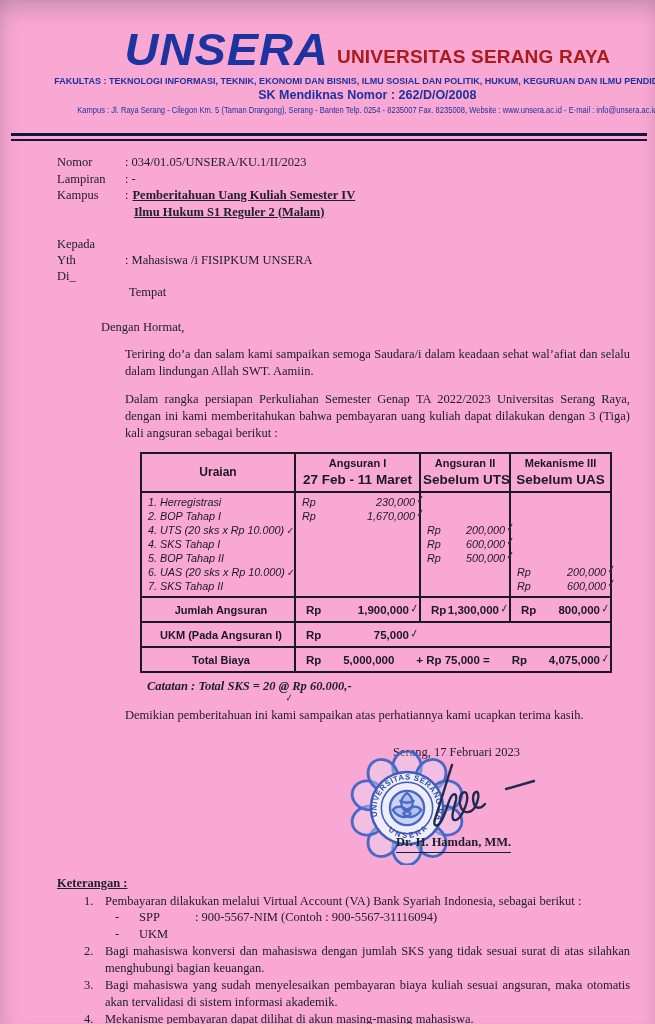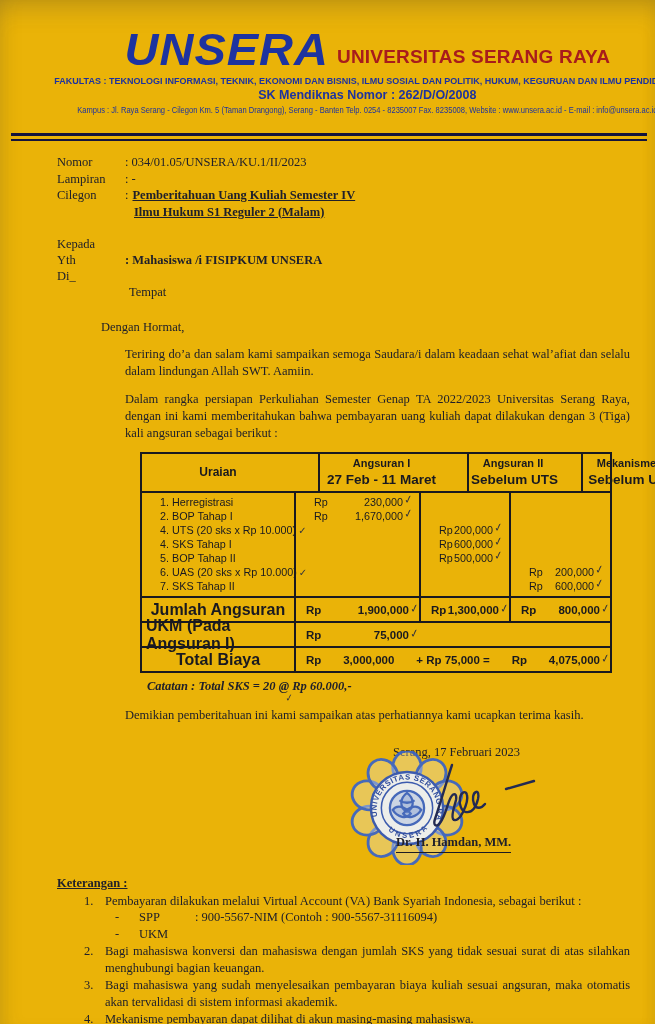--- a/index.html
+++ b/index.html
@@ -1,19 +1,19 @@
 <!DOCTYPE html>
 <html><head>
 <meta charset="utf-8">
 <style>
   * { margin:0; padding:0; box-sizing:border-box; }
   html,body { background:#d8d8d4; }
   .page {
     position:relative; width:655px; height:1024px; margin:0 auto;
-    background:#eab308; color:#20202a; overflow:hidden;
+    background:#f9a8d4; color:#20202a; overflow:hidden;
     font-family:"Liberation Serif","DejaVu Serif",serif; font-size:12.5px;
     box-shadow: inset 0 20px 26px -14px rgba(60,60,58,.28), inset 16px 0 22px -16px rgba(60,60,58,.18), inset -10px 0 18px -14px rgba(60,60,58,.14);
   }
   
   .letterhead { display:flex; padding:26px 8px 0 22px; }
   .logo { width:100px; height:102px; flex:0 0 aupx; }
   .head-text { flex:1; text-align:center; padding-top:2px; color:#1d33a0; font-family:"Liberation Sans","DejaVu Sans",sans-serif; }
   .wm-row { display:flex; justify-content:center; align-items:flex-end; gap:8px; }
   .wordmark { font-size:47px; font-weight:bold; font-style:italic; letter-spacing:1px; color:#1d33a0; line-height:.92; transform:scaleY(.96); }
   .univ { font-size:19px; font-weight:bold; color:#a81c1c; letter-spacing:.2px; padding-bottom:3px; white-space:nowrap; }
@@ -24,47 +24,47 @@
   
   .meta { margin:13px 0 0 57px; line-height:16.5px; }
   .mrow { display:flex; }
   .mlabel { width:68px; flex:0 0 68px; }
   .perihal-line { font-weight:bold; text-decoration:underline; }
   .pval { display:flex; gap:4px; }
   .perihal-wrap .second { margin-left:9px; }
   
   .kepada { margin:16px 0 0 57px; line-height:16px; }
   .krow { display:flex; }
-  .bold { font-weight:bold; }
+  .bold { font-weight:normal; }
   .di { }
   .tempat { margin-left:72px; }
   
   .salut { margin:20px 0 0 101px; }
   .para { margin:11px 25px 0 125px; text-align:justify; line-height:17px; }
   
   .tbl { margin:10px 0 0 140px; width:472px; border:2px solid #191920; font-family:"Liberation Sans","DejaVu Sans",sans-serif; color:#191920; }
   .trow { display:grid; grid-template-columns:152px 125px 90px 101px; }
   .trow.ukm-row { grid-template-columns:152px 125px 191px; }
   .trow.total-row { grid-template-columns:152px 316px; }
   .tcell { padding:1px 4px; position:relative; }
   .sep { border-left:2px solid #191920; }
-  .thead { border-bottom:2px solid #191920;gap:24px; }
+  .thead { border-bottom:2px solid #191920; }
   .thead .tcell { text-align:center; padding:3px 2px 4px; }
   .h-title { font-size:11px; font-weight:bold; }
   .h-sub { font-size:13.5px; font-weight:bold; margin-top:3px; white-space:nowrap; }
   .uraian-h { display:flex; align-items:center; justify-content:center; font-weight:bold; font-size:12px; }
-  .ti-col { padding:2px 12px 3px; }
+  .ti-col { padding:2px 0 3px;font-style:italic; }
   .ti-line { height:14px; line-height:14px; font-size:10.8px; padding:0 4px 0 6px; white-space:nowrap; }
   .ti-line.amt, .amtflex { display:flex; justify-content:space-between; }
   .num { position:relative; }
   .check { position:absolute; right:-11px; top:-2px; width:10px; color:#33333c; font-size:11px; transform:rotate(-12deg); font-family:"DejaVu Sans",sans-serif; }
   .lcheck { color:#33333c; font-size:10px; margin-left:2px; font-family:"DejaVu Sans",sans-serif; }
   .srow { border-top:2px solid #191920; }
   .srow .tcell { height:23px; display:flex; align-items:center; }
-  .srow .lab { justify-content:center; font-weight:bold; font-size:16px; }
+  .srow .lab { justify-content:center; font-weight:bold; font-size:11px;margin-left:6px; }
   .srow .amtflex { font-weight:bold; font-size:11.5px; padding:0 6px; }
   .srow .amtflex.inner { width:100%; }
   .note-cell { justify-content:center; font-weight:bold; font-size:12px; }
   .total-flex { width:100%; display:flex; justify-content:space-between; align-items:center; font-weight:bold; font-size:11.5px; padding:0 6px; }
   
   .catatan { margin:6px 0 0 147px; font-weight:bold; font-style:italic; position:relative; }
   .cat-check { position:absolute; left:138px; top:13px; font-size:10px; color:#33333c; transform:rotate(-10deg); font-family:"DejaVu Sans",sans-serif; }
   .closing { margin:14px 25px 0 125px; }
   
   .sigblock { position:relative; margin-top:20px; margin-left:330px; height:122px; width:300px; }
@@ -165,21 +165,21 @@
   <div class="meta">
     <div class="mrow">
       <span class="mlabel">Nomor</span>
       <span>:  034/01.05/UNSERA/KU.1/II/2023</span>
     </div>
     <div class="mrow">
       <span class="mlabel">Lampiran</span>
       <span>:  -</span>
     </div>
     <div class="mrow">
-      <span class="mlabel">Cilegon</span>
+      <span class="mlabel">Kampus</span>
       <div class="perihal-wrap">
         <div class="pval">
             <span>:</span>
           <span class="perihal-line">Pemberitahuan  Uang Kuliah Semester IV</span>
           </div>
         <div class="pval second">
             <span class="perihal-line">Ilmu Hukum S1 Reguler 2 (Malam)</span>
           </div>
       </div>
     </div>
@@ -306,21 +306,21 @@
             <span class="num"><span>75,000</span><span class="check">✓</span></span>
           </div>
         </div>
     </div>
 
     <div class="trow srow total-row">
       <div class="tcell lab">Total Biaya</div>
       <div class="tcell sep">
         <div class="total-flex">
           <span>Rp</span>
-          <span>3,000,000</span>
+          <span>5,000,000</span>
           <span>+ Rp 75,000   =</span>
           <span>Rp</span>
           <span class="num"><span>4,075,000</span><span class="check">✓</span></span>
         </div>
       </div>
     </div>
   </div>
 
   <div class="catatan"><span>Catatan : Total SKS = 20 @ Rp 60.000,-</span><span class="cat-check">✓</span></div>
 

